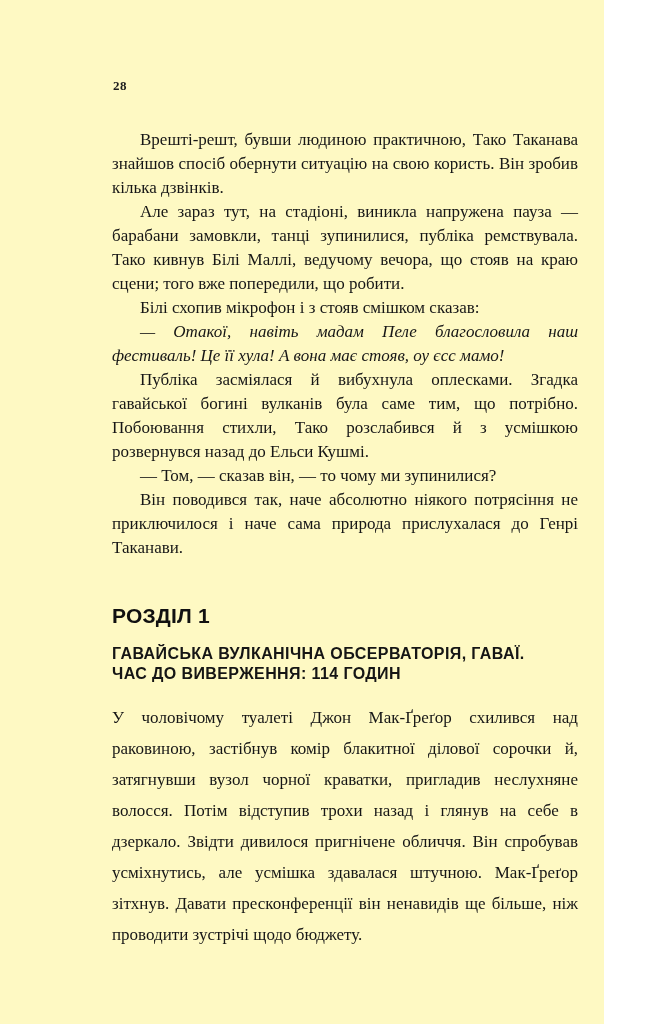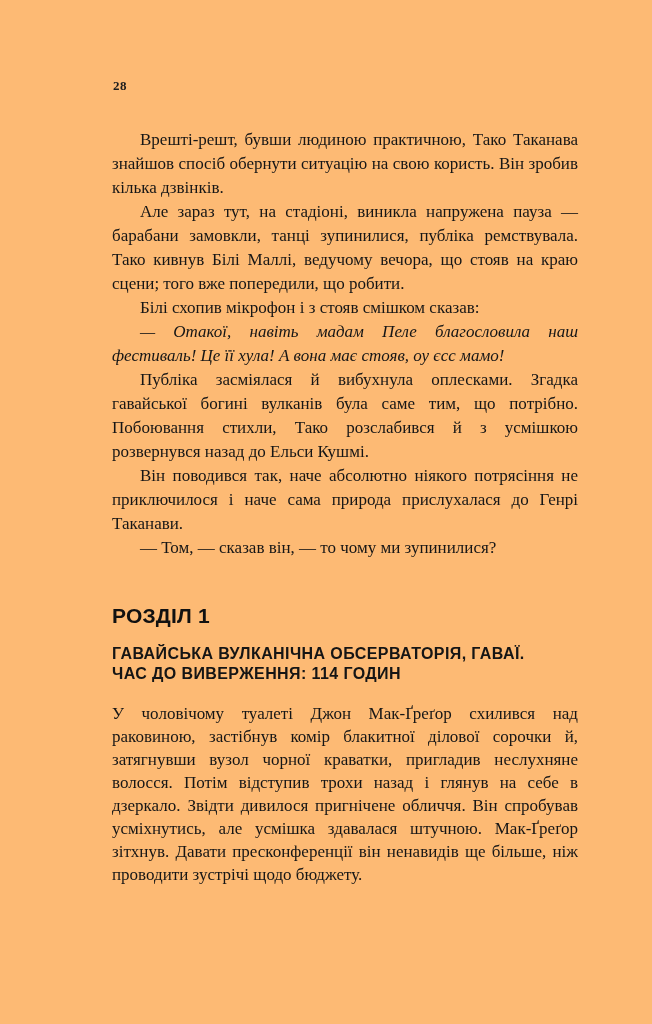--- a/index.html
+++ b/index.html
@@ -1,21 +1,21 @@
 <!DOCTYPE html>
 <html lang="uk"><head>
 <meta charset="utf-8">
 <style>
   html,body{margin:0;padding:0;}
   body{background:#ffffff;}
   .page{
     position:relative;
-    width:652px;
+    width:604px;
     height:1024px;
-    background:#fdba74;
+    background:#fef9c3;
     font-family:"Liberation Serif","DejaVu Serif",serif;
     color:#141414;
     overflow:hidden;
   }
   .page-number{
     position:absolute;
     left:113px;
     top:78px;
     font-size:13px;
     font-weight:bold;
@@ -55,21 +55,21 @@
     line-height:20px;
     letter-spacing:0.4px;
     color:#151515;
     text-transform:uppercase;
   }
   .chapter-subtitle div{margin:0;}
   .chapter-body p{
     margin:0;
     margin-top:18px;
     font-size:17px;
-    line-height:23px;
+    line-height:31px;
     text-align:justify;
     text-indent:0;
     color:#161616;
   }
 </style>
 </head>
 <body>
 
 <div class="page">
 
@@ -80,23 +80,23 @@
     <p>Врешті-решт, бувши людиною практичною, Тако Таканава знайшов спосіб обернути ситуацію на свою користь. Він зробив кілька дзвінків.</p>
 
     <p>Але зараз тут, на стадіоні, виникла напружена пауза — барабани замовкли, танці зупинилися, публіка ремствувала. Тако кивнув Білі Маллі, ведучому вечора, що стояв на краю сцени; того вже попередили, що робити.</p>
 
     <p>Білі схопив мікрофон і з стояв смішком сказав:</p>
 
     <p class="italic">— Отакої, навіть мадам Пеле благословила наш фестиваль! Це її хула! А вона має стояв, оу єсс мамо!</p>
 
     <p>Публіка засміялася й вибухнула оплесками. Згадка гавайської богині вулканів була саме тим, що потрібно. Побоювання стихли, Тако розслабився й з усмішкою розвернувся назад до Ельси Кушмі.</p>
 
+    <p>— Том, — сказав він, — то чому ми зупинилися?</p>
+
     <p>Він поводився так, наче абсолютно ніякого потрясіння не приключилося і наче сама природа прислухалася до Генрі Таканави.</p>
-
-    <p>— Том, — сказав він, — то чому ми зупинилися?</p>
 
     <div class="chapter-heading">РОЗДІЛ 1</div>
 
     <div class="chapter-subtitle">
       <div>ГАВАЙСЬКА ВУЛКАНІЧНА ОБСЕРВАТОРІЯ, ГАВАЇ.</div>
       <div>ЧАС ДО ВИВЕРЖЕННЯ: 114 ГОДИН</div>
     </div>
 
     <div class="chapter-body">
       <p>У чоловічому туалеті Джон Мак-Ґреґор схилився над раковиною, застібнув комір блакитної ділової сорочки й, затягнувши вузол чорної краватки, пригладив неслухняне волосся. Потім відступив трохи назад і глянув на себе в дзеркало. Звідти дивилося пригнічене обличчя. Він спробував усміхнутись, але усмішка здавалася штучною. Мак-Ґреґор зітхнув. Давати пресконференції він ненавидів ще більше, ніж проводити зустрічі щодо бюджету.</p>

